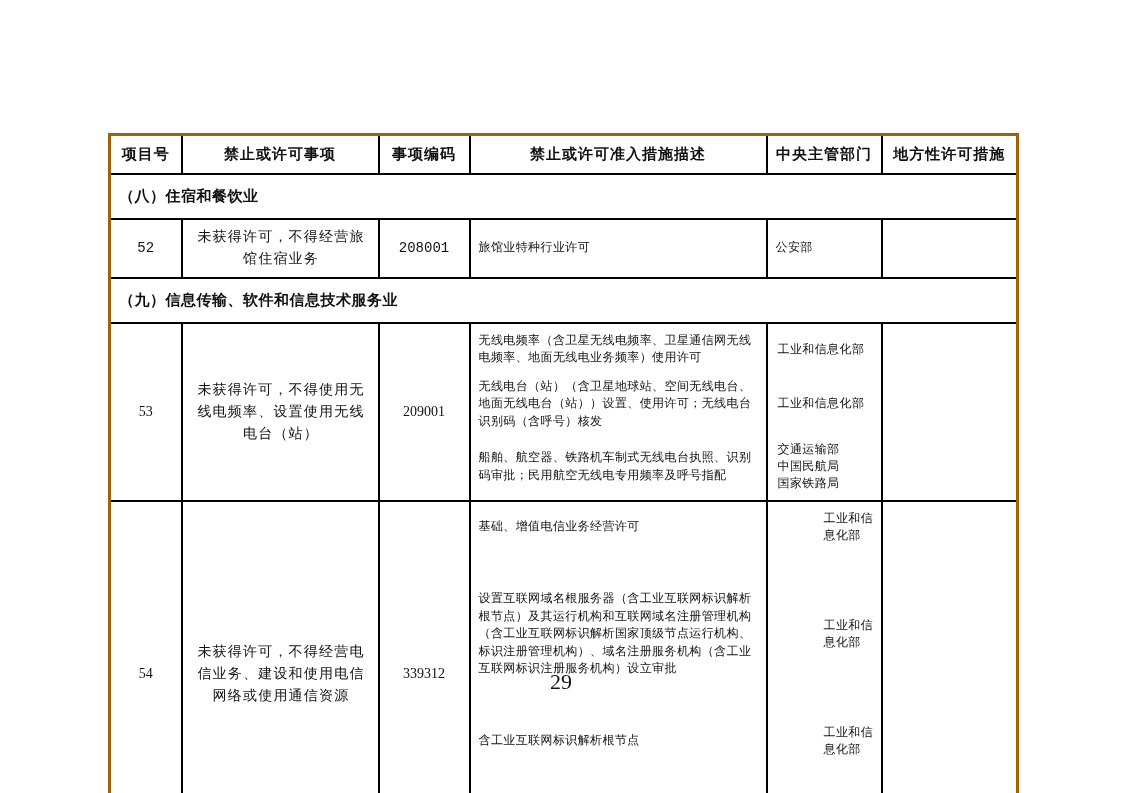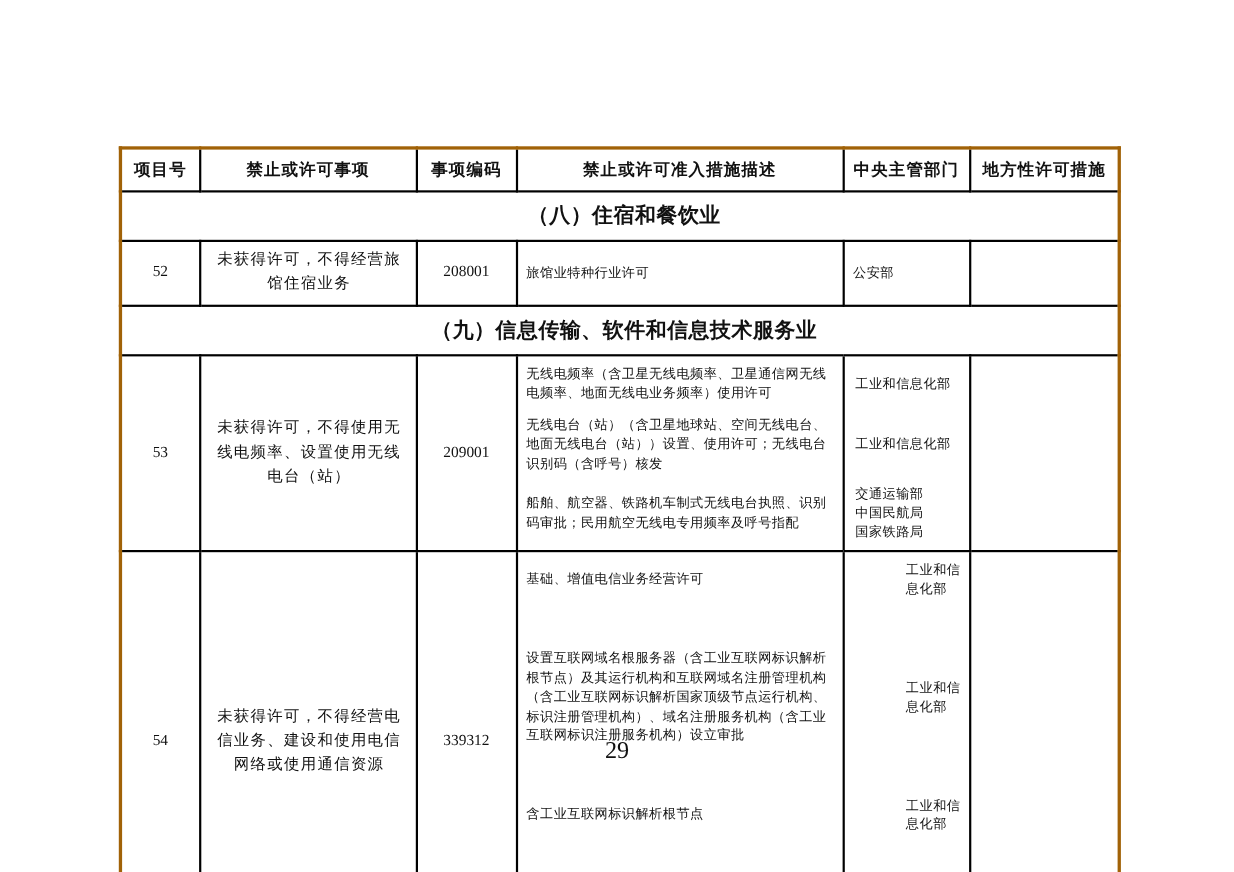--- a/index.html
+++ b/index.html
@@ -31,23 +31,23 @@
     font-family: "Liberation Sans", "DejaVu Sans", sans-serif;
     font-weight: bold;
     font-size: 15px;
     letter-spacing: 1px;
     text-align: center;
     height: 39px;
   }
   tr.section-row td {
     font-family: "Liberation Sans", "DejaVu Sans", sans-serif;
     font-weight: bold;
-    font-size: 19px;
+    font-size: 15px;
     letter-spacing: 0.5px;
-    text-align: center;
+    text-align: left;
     padding-left: 8px;
     height: 45px;
   }
   td.c-no, td.c-code {
     text-align: center;
     font-size: 14px;
   }
   td.c-matter {
     font-size: 14px;
     line-height: 22px;
@@ -55,21 +55,21 @@
     padding: 4px 10px 4px 12px;
     text-align: center;
   }
   td.c-desc, td.c-dept {
     font-size: 12px;
     line-height: 17px;
     letter-spacing: 0.4px;
     padding: 20px 8px;
     text-align: left;
   }
-  tr.row-52 { height: 48px; }
+  tr.row-52 { height: 48px; font-family: Liberation Mono, monospace; }
   tr.row-53 { height: 157px; }
   tr.row-54 { height: 200px; }
   td.c-md {
     position: relative;
     padding: 8px 0;
   }
   .vline {
     position: absolute;
     left: 295px;
     top: 0;

